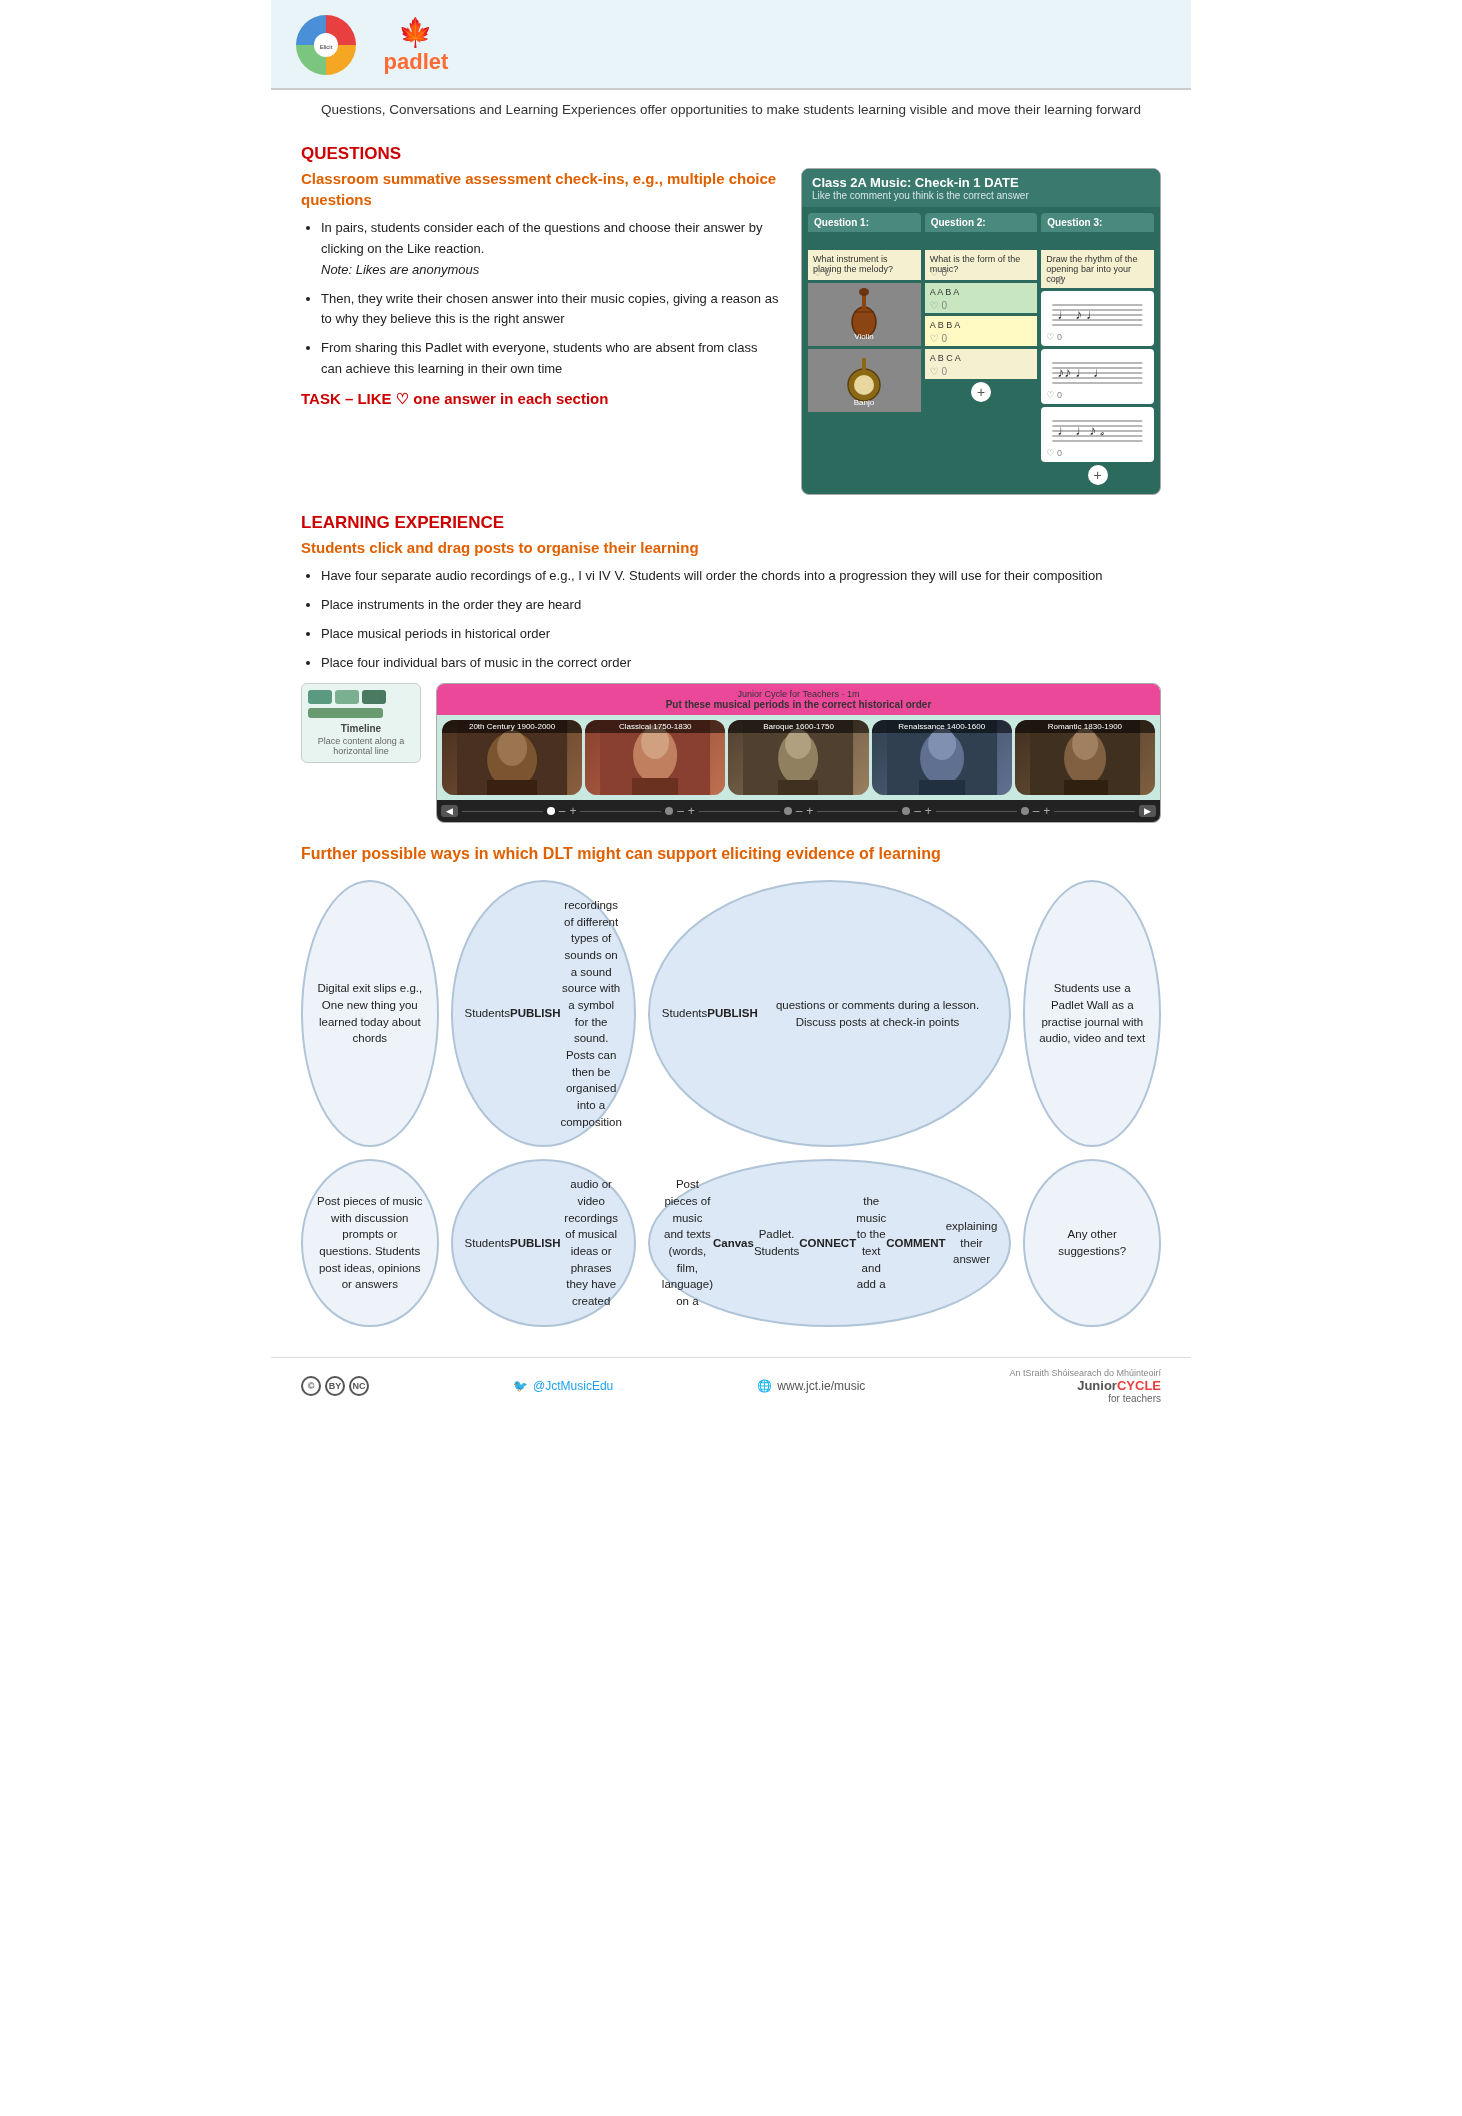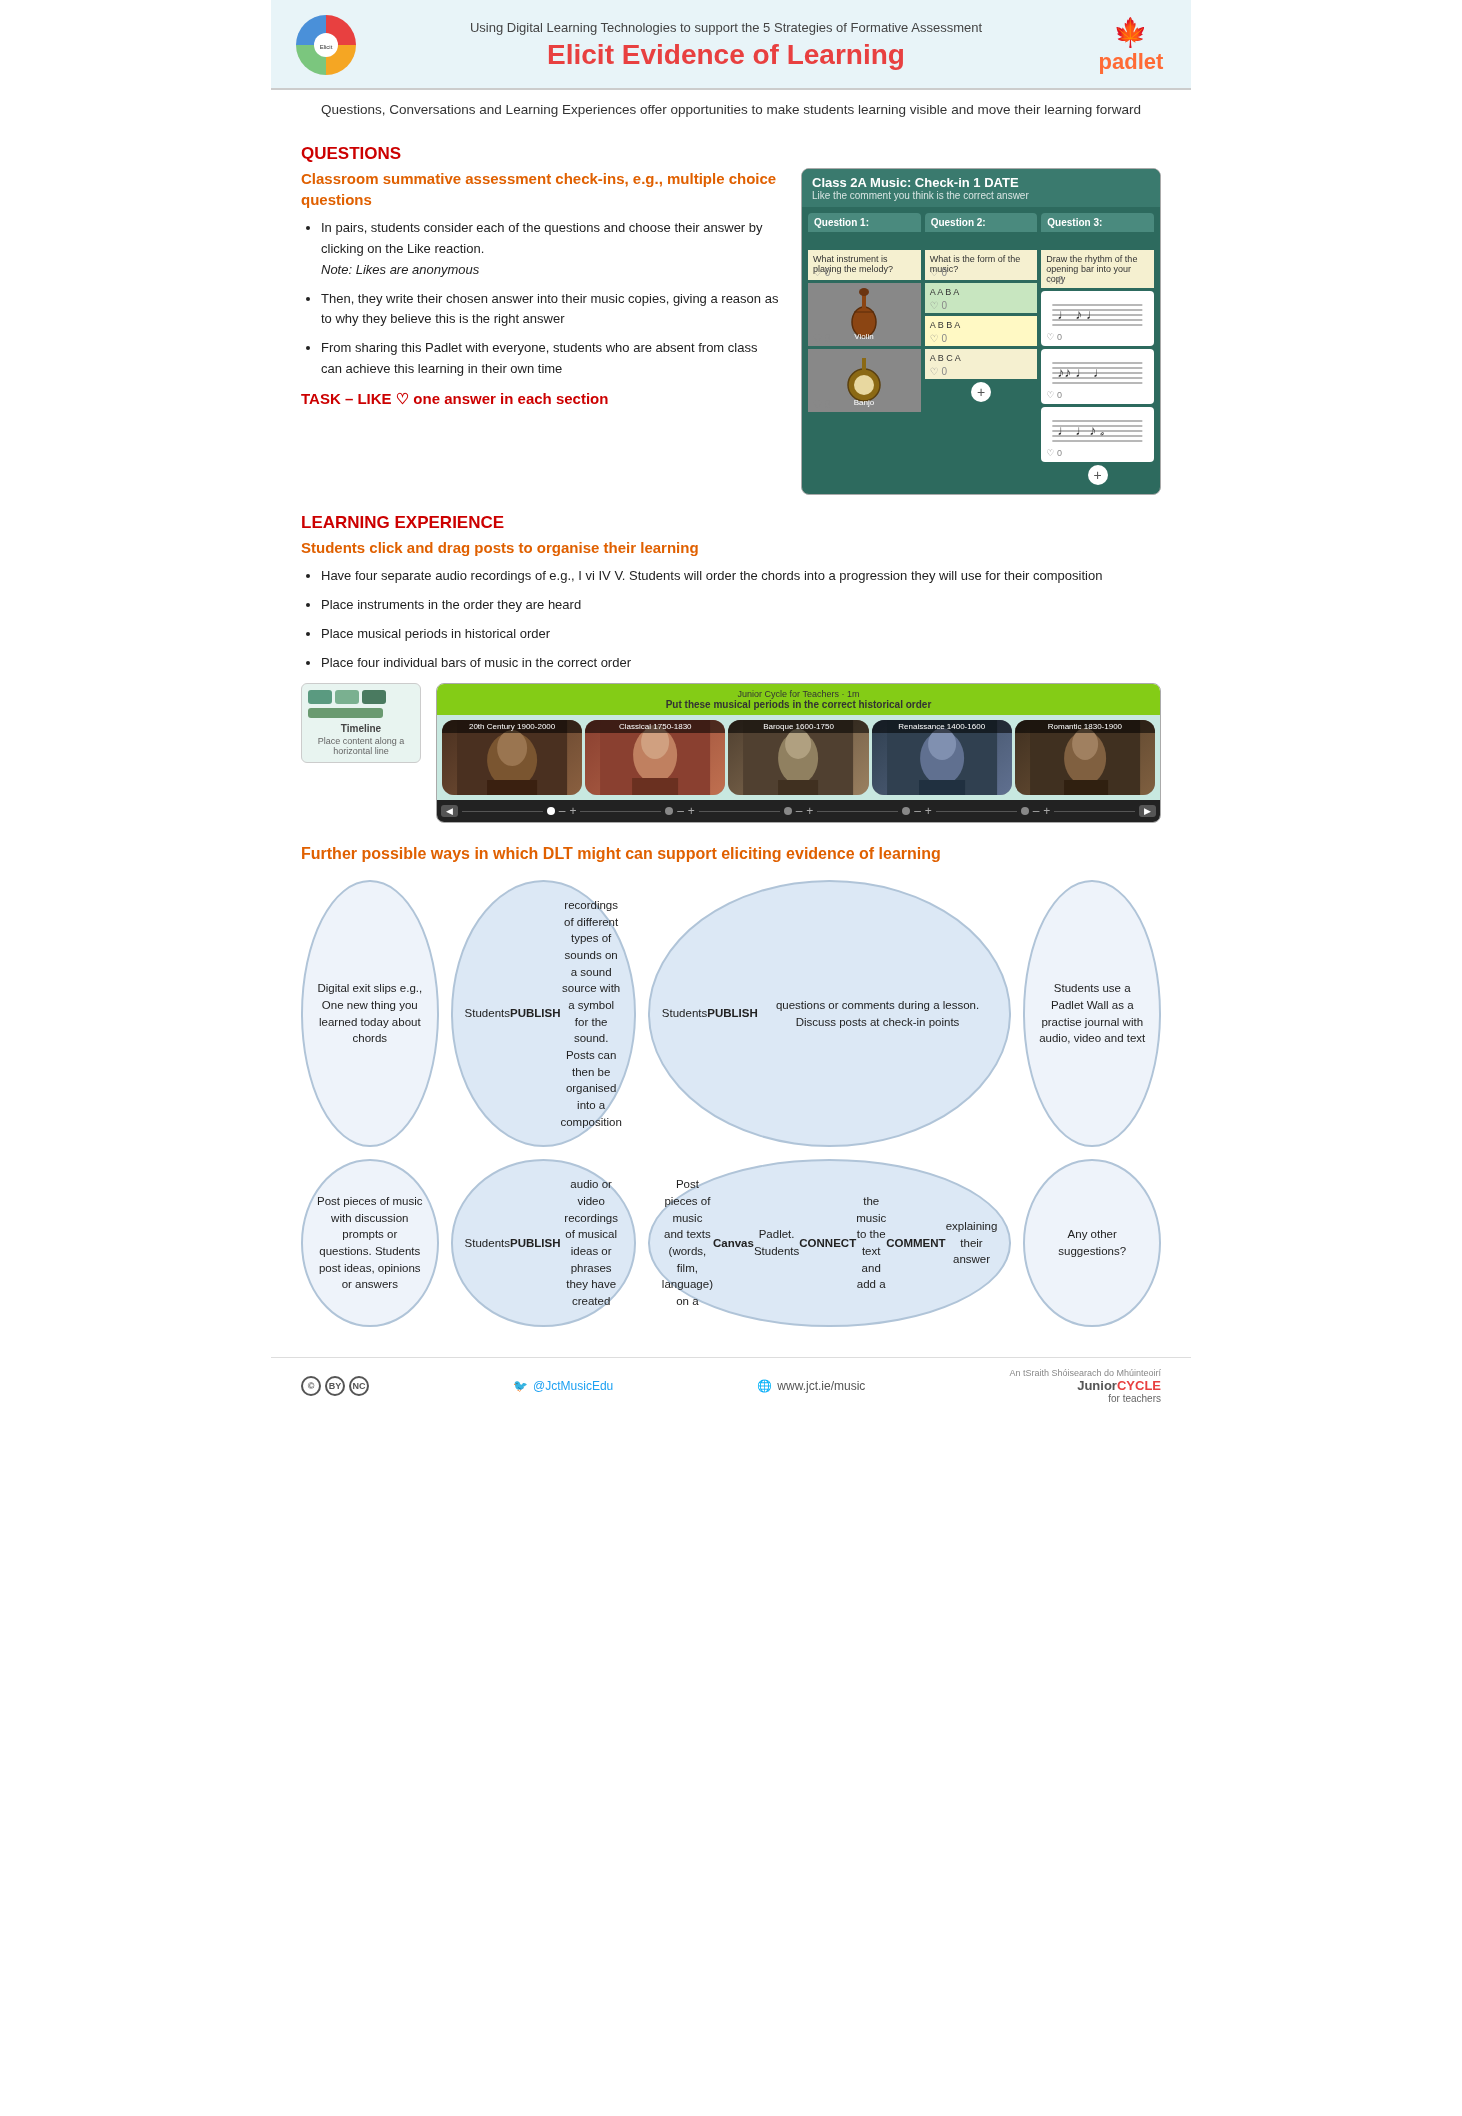--- a/index.html
+++ b/index.html
@@ -242,21 +242,21 @@
       height: 14px;
       border-radius: 3px;
     }
     .timeline-main {
       flex: 1;
       border: 1px solid #aaa;
       border-radius: 8px;
       overflow: hidden;
     }
     .timeline-mock-header {
-      background: #84cc16;
+      background: #ec4899;
       padding: 5px 10px;
       font-size: 10px;
       font-weight: bold;
       color: #333;
       text-align: center;
     }
     .timeline-mock-header .small-text {
       font-size: 9px;
       font-weight: normal;
     }
@@ -436,24 +436,20 @@
 
       <circle cx="35" cy="35" r="30" fill="#e8e8e8"></circle>
       <path d="M35,35 L35,5 A30,30 0 0,1 65,35 Z" fill="#e84040"></path>
       <path d="M35,35 L65,35 A30,30 0 0,1 35,65 Z" fill="#f5a623"></path>
       <path d="M35,35 L35,65 A30,30 0 0,1 5,35 Z" fill="#7bc67e"></path>
       <path d="M35,35 L5,35 A30,30 0 0,1 35,5 Z" fill="#4a90d9"></path>
 
       <circle cx="35" cy="35" r="12" fill="white"></circle>
       <text x="35" y="39" text-anchor="middle" font-size="6" fill="#333">Elicit</text>
     </svg>
-  </div>
-  <div class="header-center">
-    <div class="header-top-text">Using Digital Learning Technologies to support the 5 Strategies of Formative Assessment</div>
-    <div class="header-title">Elicit Evidence of Learning</div>
   </div>
   <div class="header-logo">
     <div class="padlet-leaf">🍁</div>
     <div class="padlet-logo-text">padlet</div>
   </div>
 </div>
 
 <div class="subtitle">Questions, Conversations and Learning Experiences offer opportunities to make students learning visible and move their learning forward</div>
 
 <div class="main">

